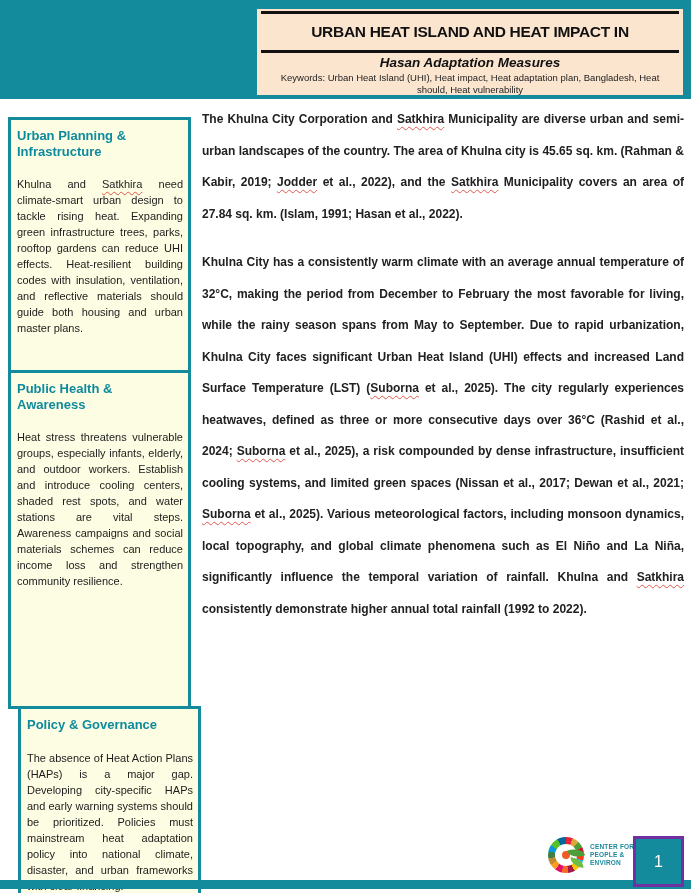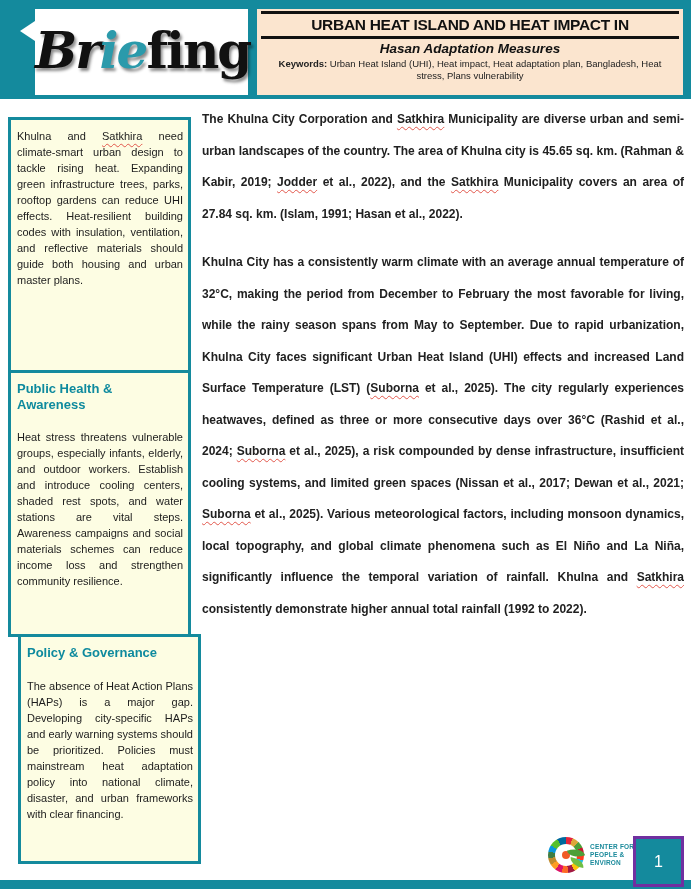--- a/index.html
+++ b/index.html
@@ -20,39 +20,39 @@
     text-shadow:2px 3px 3px rgba(0,0,0,0.45); white-space:nowrap; letter-spacing:-2px;
   }
   .logo-br { font-style:italic; }
   .logo-ie { font-style:italic; color:#2B9AAB; }
   .logo-fing { font-style:normal; }
   .title-box { position:absolute; left:257px; top:9px; width:426px; height:86px; background:#FBE5CF; }
   .title-rule { height:3px; background:#111111; margin:0 4px; }
   .title-rule.top { margin-top:2px; }
   .page-title {
     text-align:center; font-weight:bold; font-size:15.5px; line-height:20px; color:#111111;
-    letter-spacing:-0.3px; padding:1px 0;
+    letter-spacing:-0.3px; padding:8px 0;
   }
   .page-subtitle {
     text-align:center; font-weight:bold; font-style:italic; font-size:13.5px; line-height:16px;
     color:#111111; margin-top:2px;
   }
   .keywords-line {
     text-align:center; font-size:9.5px; line-height:11.5px; color:#222222; padding:1px 12px 0 12px;
   }
-  .keywords-label { font-weight:bold;text-align:center; }
+  .keywords-label { font-weight:normal;text-align:center; }
   
   .sidebar { position:absolute; left:8px; top:117px; width:183px; }
   .side-box {
     box-sizing:border-box; width:183px; border:3px solid #148A9D; background:#FDFDE3;
     padding:8px 5px 4px 6px; overflow:hidden;
   }
   .side-box + .side-box { margin-top:-3px; }
   .side-box-1 { height:256px; }
-  .side-box-2 { height:267px; }
+  .side-box-2 { height:339px; }
   .side-box-3 { height:230px;margin-left:10px; }
   .side-heading {
     color:#0E8A9E; font-weight:bold; font-size:13px; line-height:15.5px; margin:0 0 17px 0;
   }
   .side-body {
     font-size:11px; line-height:16px; color:#1c1c1c; text-align:justify; margin:0;
   }
   
   .main-text { position:absolute; left:202px; top:104px; width:482px; }
   .main-text p {
@@ -93,37 +93,34 @@
     background:#148A9D; border:3px solid #7030A0; color:#ffffff;
     font-size:16px; line-height:45px; text-align:center;
   }
 </style>
 </head>
 <body>
 
 <div class="page">
 
   <div class="header-band">
-    <div class="logo-box">
-      <div class="logo-notch"></div>
-      <div class="logo-text"><span class="logo-br">Br</span><span class="logo-ie">ie</span><span class="logo-fing">fing</span></div>
-    </div>
     <div class="title-box">
       <div class="title-rule top"></div>
       <div class="page-title">
         <div>URBAN HEAT ISLAND AND HEAT IMPACT IN</div>
       </div>
       <div class="title-rule"></div>
       <div class="page-subtitle">Hasan Adaptation Measures</div>
-      <div class="keywords-line"><span class="keywords-label">Keywords:</span><span> Urban Heat Island (UHI), Heat impact, Heat adaptation plan, Bangladesh, Heat stress, Plans vulnerability</span></div>
+      <div class="keywords-line"><span class="keywords-label">Keywords:</span><span> Urban Heat Island (UHI), Heat impact, Heat adaptation plan, Bangladesh, Heat should, Heat vulnerability</span></div>
     </div>
   </div>
 
   <div class="sidebar">
     <div class="side-box side-box-1">
+      <div class="side-heading">Urban Planning &amp; Infrastructure</div>
       <p class="side-body"><span>Khulna and </span><span class="squiggle">Satkhira</span><span> need climate-smart urban design to tackle rising heat. Expanding green infrastructure trees, parks, rooftop gardens can reduce UHI effects. Heat-resilient building codes with insulation, ventilation, and reflective materials should guide both housing and urban master plans.</span></p>
     </div>
     <div class="side-box side-box-2">
       <div class="side-heading">Public Health &amp; Awareness</div>
       <p class="side-body"><span>Heat stress threatens vulnerable groups, especially infants, elderly, and outdoor workers. Establish and introduce cooling centers, shaded rest spots, and water stations are vital steps. Awareness campaigns and social materials schemes can reduce income loss and strengthen community resilience.</span></p>
     </div>
     <div class="side-box side-box-3">
       <div class="side-heading">Policy &amp; Governance</div>
       <p class="side-body"><span>The absence of Heat Action Plans (HAPs) is a major gap. Developing city-specific HAPs and early warning systems should be prioritized. Policies must mainstream heat adaptation policy into national climate, disaster, and urban frameworks with clear financing.</span></p>
     </div>

